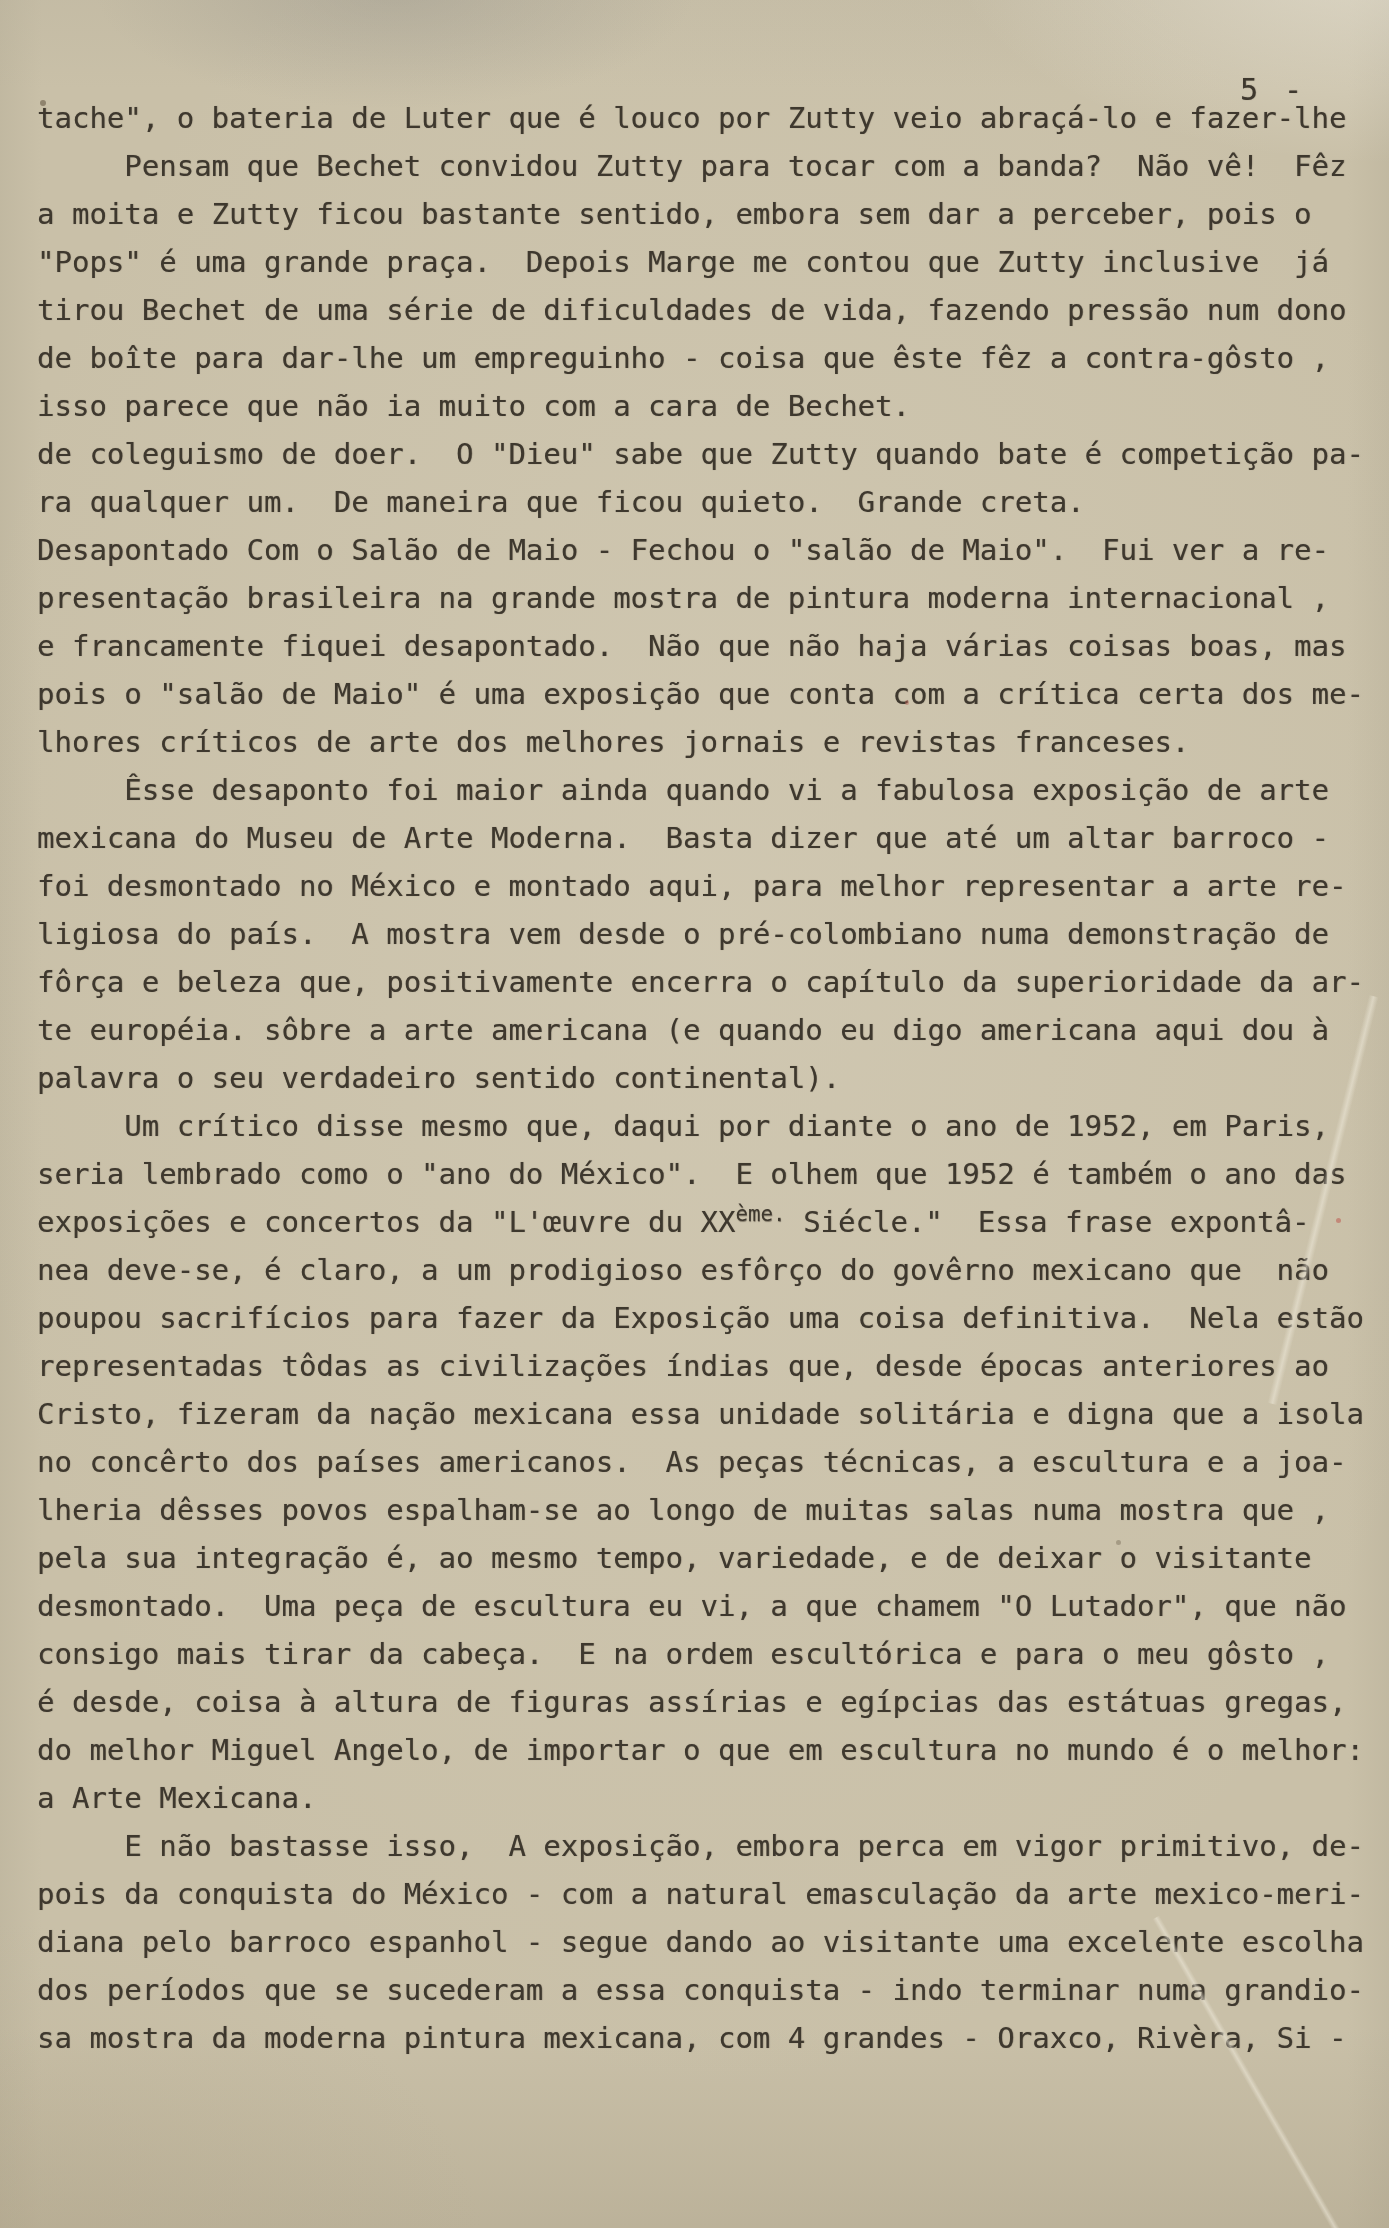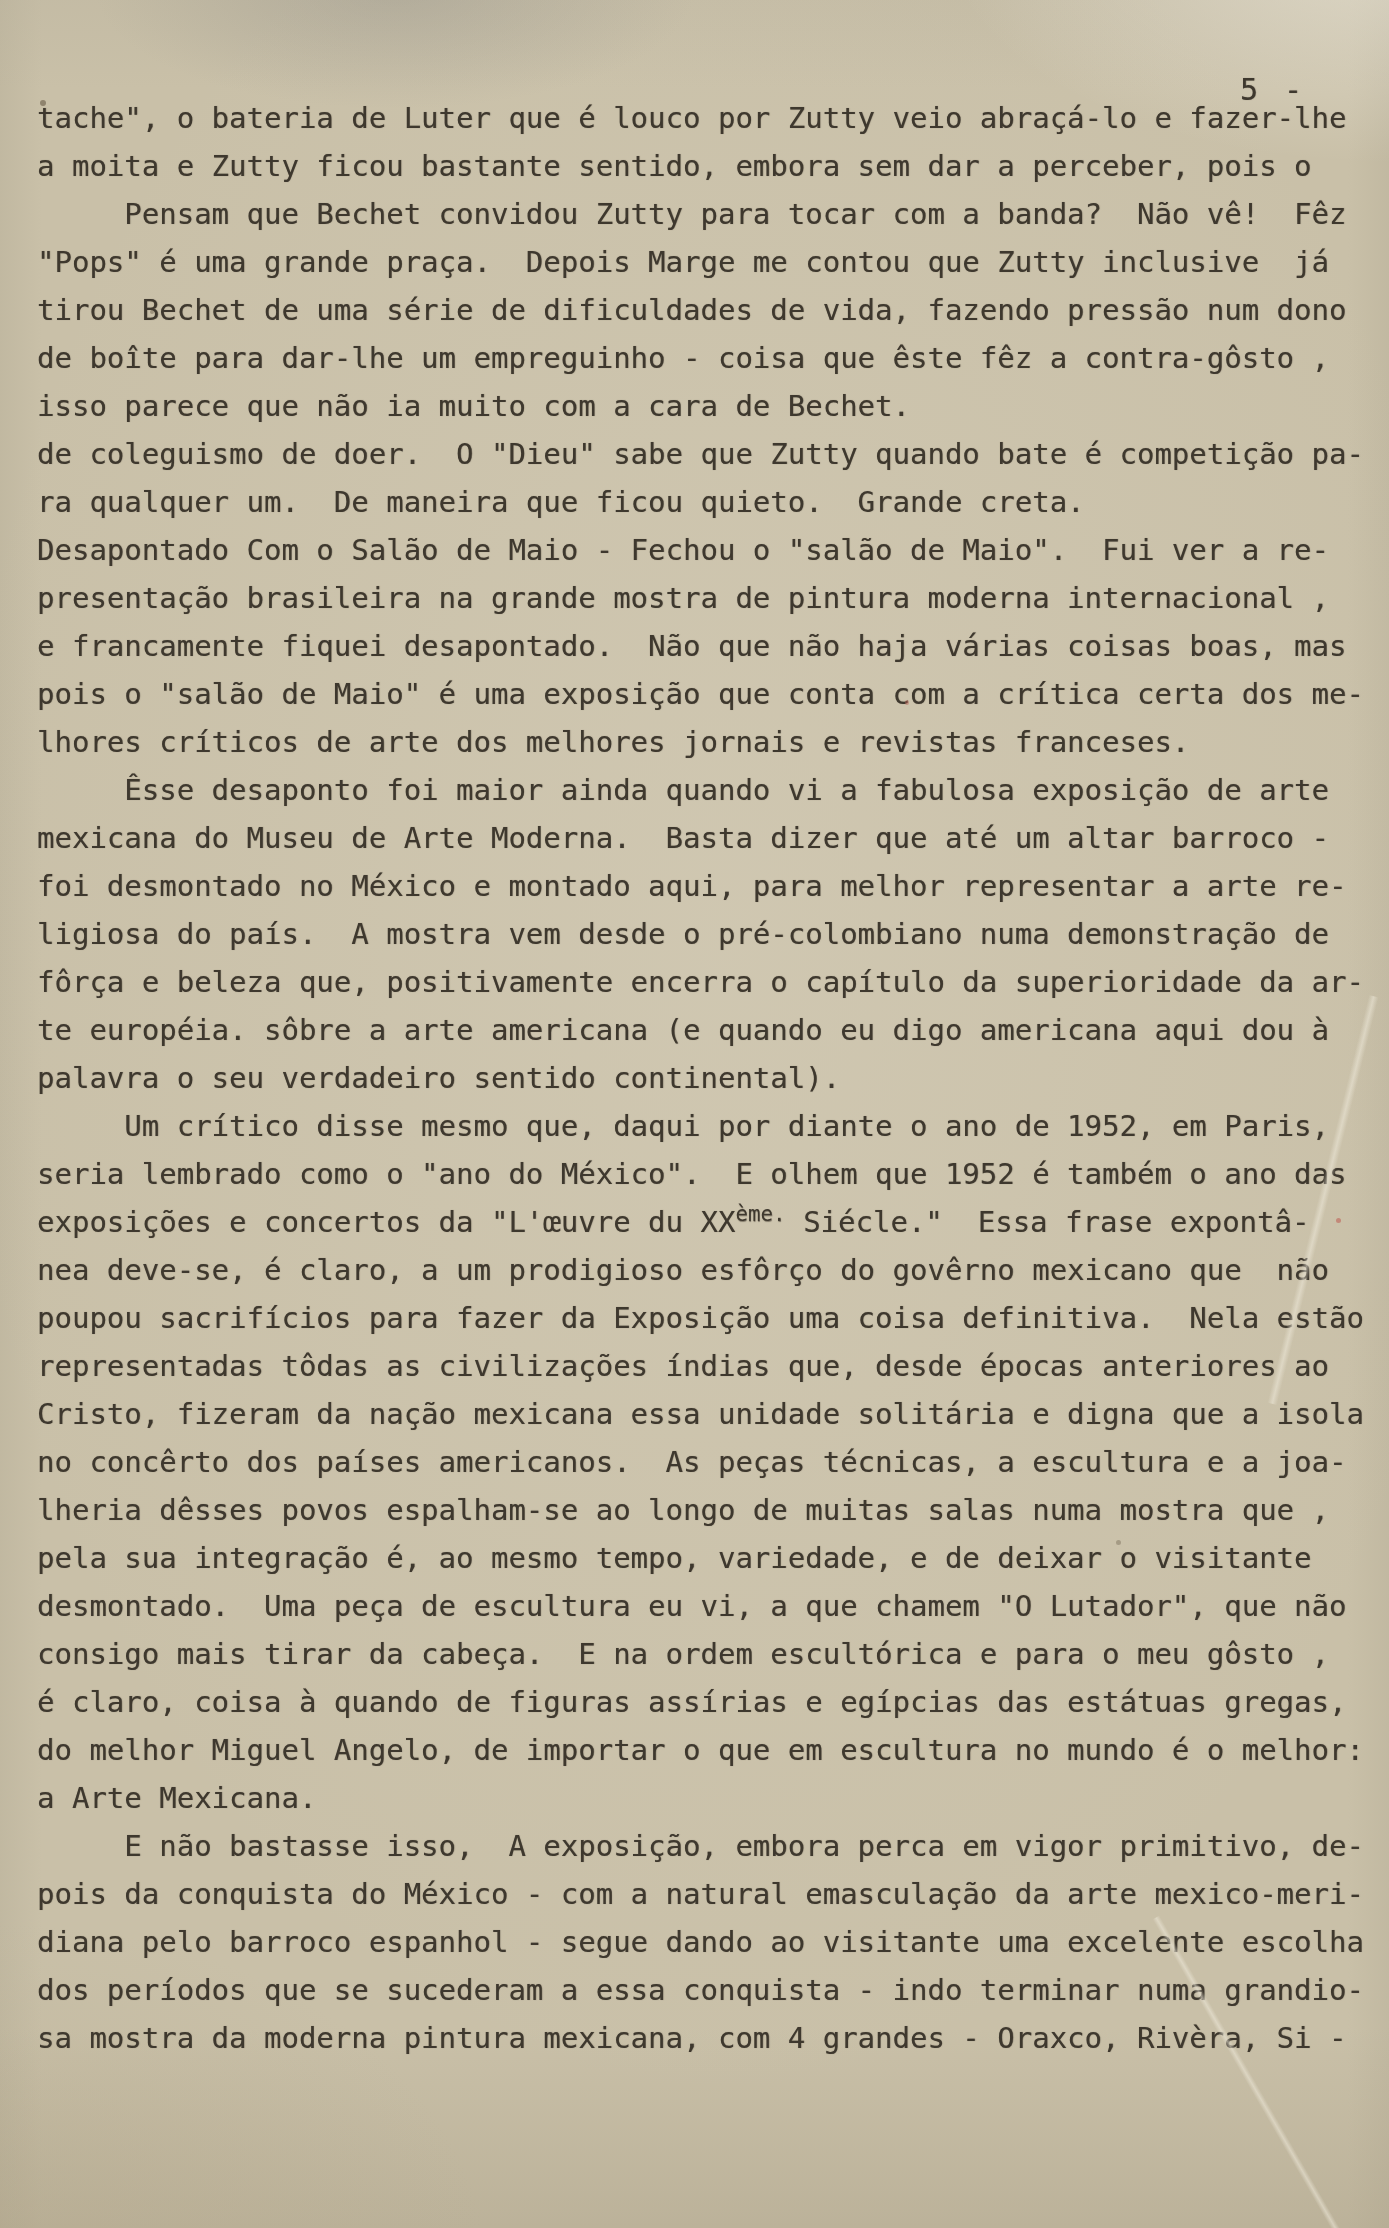--- a/index.html
+++ b/index.html
@@ -80,22 +80,22 @@
   .speck-5 { left: 1116px; top: 1540px; width: 5px; height: 5px; background: rgba(94,82,62,0.35); }
 </style>
 </head>
 <body>
 
 <div class="page">
   <div class="page-number">5 -</div>
 
   <div class="body-text" id="lines">
       <div class="line"><span>tache", o bateria de Luter que é louco por Zutty veio abraçá-lo e fazer-lhe</span></div>
+      <div class="line"><span>     Pensam que Bechet convidou Zutty para tocar com a banda?  Não vê!  Fêz</span></div>
       <div class="line"><span>a moita e Zutty ficou bastante sentido, embora sem dar a perceber, pois o</span></div>
-      <div class="line"><span>     Pensam que Bechet convidou Zutty para tocar com a banda?  Não vê!  Fêz</span></div>
       <div class="line"><span>"Pops" é uma grande praça.  Depois Marge me contou que Zutty inclusive  já</span></div>
       <div class="line"><span>tirou Bechet de uma série de dificuldades de vida, fazendo pressão num dono</span></div>
       <div class="line"><span>de boîte para dar-lhe um empreguinho - coisa que êste fêz a contra-gôsto ,</span></div>
       <div class="line"><span>isso parece que não ia muito com a cara de Bechet.</span></div>
       <div class="line"><span>de coleguismo de doer.  O "Dieu" sabe que Zutty quando bate é competição pa-</span></div>
       <div class="line"><span>ra qualquer um.  De maneira que ficou quieto.  Grande creta.</span></div>
       <div class="line"><span>Desapontado Com o Salão de Maio - Fechou o "salão de Maio".  Fui ver a re-</span></div>
       <div class="line"><span>presentação brasileira na grande mostra de pintura moderna internacional ,</span></div>
       <div class="line"><span>e francamente fiquei desapontado.  Não que não haja várias coisas boas, mas</span></div>
       <div class="line"><span>pois o "salão de Maio" é uma exposição que conta com a crítica certa dos me-</span></div>
@@ -112,21 +112,21 @@
       <div class="line"><span>exposições e concertos da "L'œuvre du XX</span><span class="sup">ème.</span><span> Siécle."  Essa frase expontâ-</span></div>
       <div class="line"><span>nea deve-se, é claro, a um prodigioso esfôrço do govêrno mexicano que  não</span></div>
       <div class="line"><span>poupou sacrifícios para fazer da Exposição uma coisa definitiva.  Nela estão</span></div>
       <div class="line"><span>representadas tôdas as civilizações índias que, desde épocas anteriores ao</span></div>
       <div class="line"><span>Cristo, fizeram da nação mexicana essa unidade solitária e digna que a isola</span></div>
       <div class="line"><span>no concêrto dos países americanos.  As peças técnicas, a escultura e a joa-</span></div>
       <div class="line"><span>lheria dêsses povos espalham-se ao longo de muitas salas numa mostra que ,</span></div>
       <div class="line"><span>pela sua integração é, ao mesmo tempo, variedade, e de deixar o visitante</span></div>
       <div class="line"><span>desmontado.  Uma peça de escultura eu vi, a que chamem "O Lutador", que não</span></div>
       <div class="line"><span>consigo mais tirar da cabeça.  E na ordem escultórica e para o meu gôsto ,</span></div>
-      <div class="line"><span>é claro, coisa à quando de figuras assírias e egípcias das estátuas gregas,</span></div>
+      <div class="line"><span>é desde, coisa à altura de figuras assírias e egípcias das estátuas gregas,</span></div>
       <div class="line"><span>do melhor Miguel Angelo, de importar o que em escultura no mundo é o melhor:</span></div>
       <div class="line"><span>a Arte Mexicana.</span></div>
       <div class="line"><span>     E não bastasse isso,  A exposição, embora perca em vigor primitivo, de-</span></div>
       <div class="line"><span>pois da conquista do México - com a natural emasculação da arte mexico-meri-</span></div>
       <div class="line"><span>diana pelo barroco espanhol - segue dando ao visitante uma excelente escolha</span></div>
       <div class="line"><span>dos períodos que se sucederam a essa conquista - indo terminar numa grandio-</span></div>
       <div class="line"><span>sa mostra da moderna pintura mexicana, com 4 grandes - Oraxco, Rivèra, Si -</span></div>
     </div>
 
   <div class="crease crease-right"></div>

